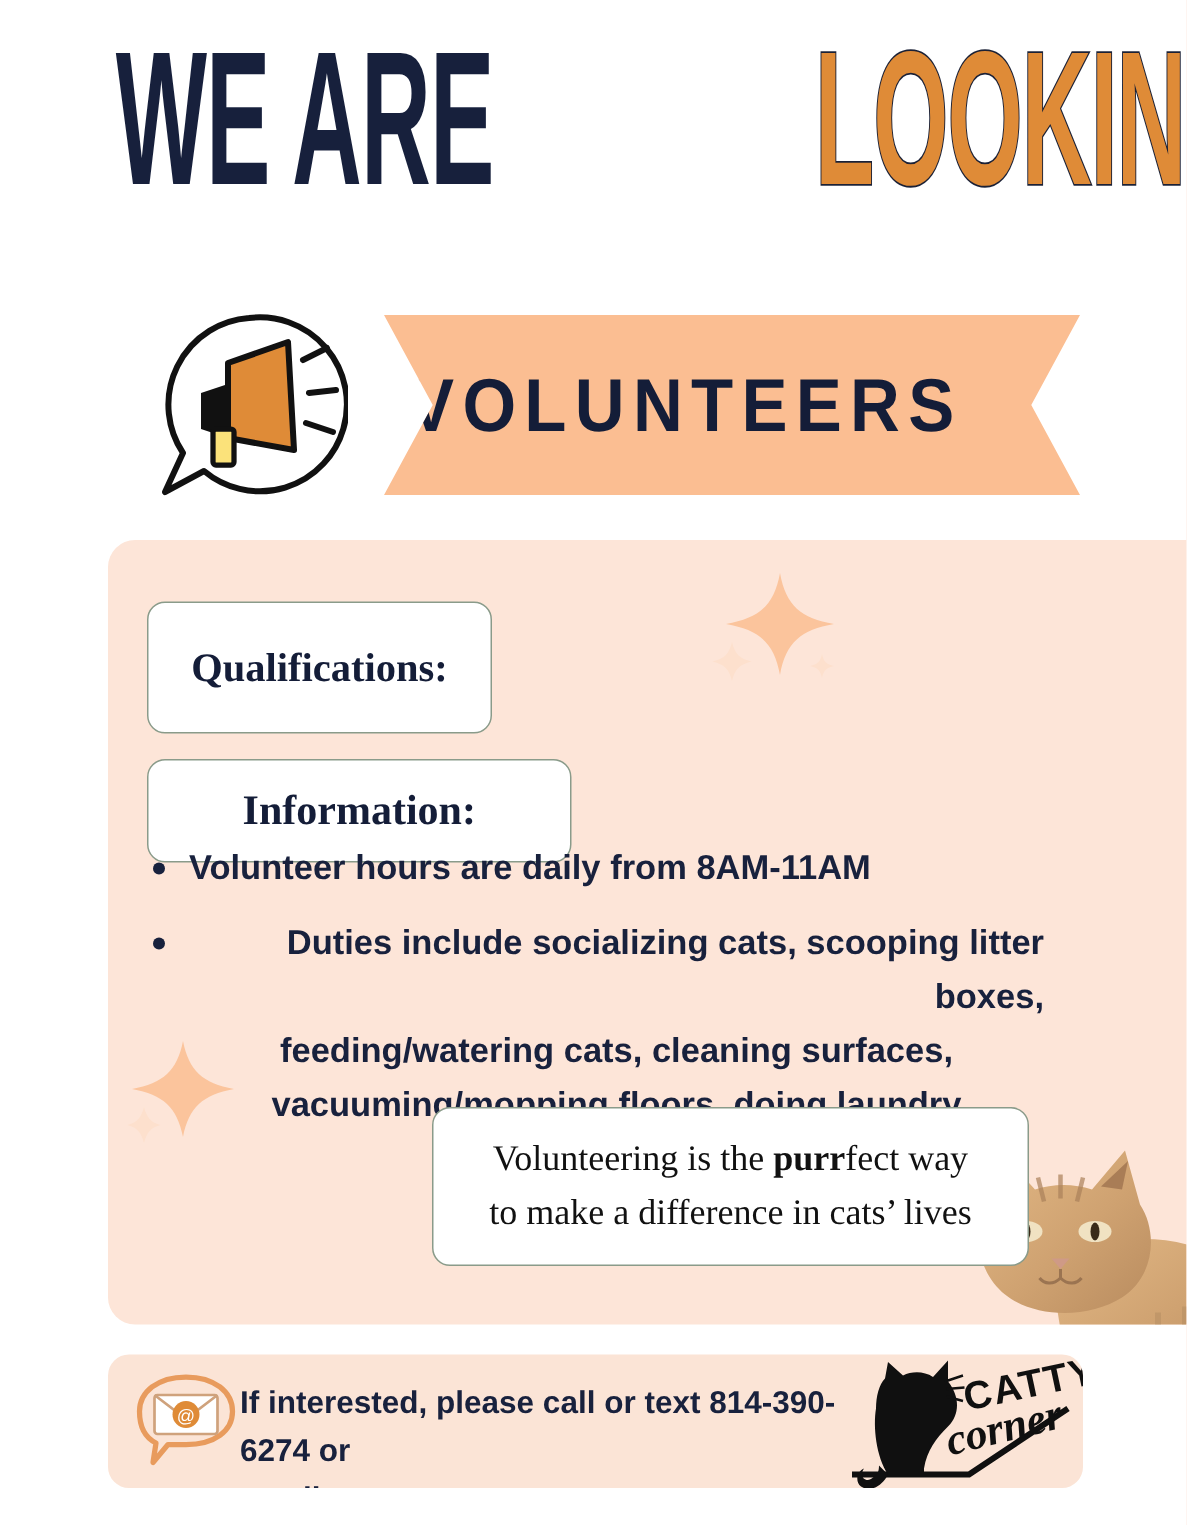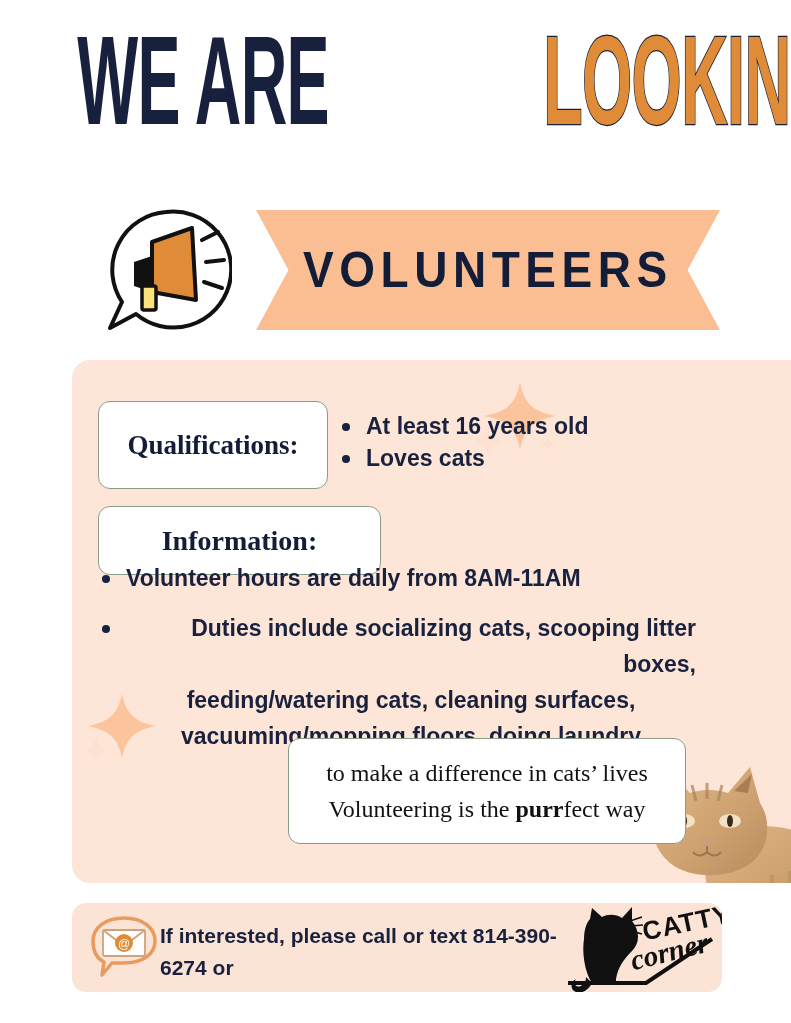--- a/index.html
+++ b/index.html
@@ -36,21 +36,21 @@
 
   
   .mega{position:absolute;left:96px;top:206px;width:136px;height:128px;}
 
   
   .ribbon{
     position:absolute;left:256px;top:210px;width:464px;height:120px;
     background:#fbbe92;
     -webkit-clip-path:polygon(0 0,100% 0,93% 50%,100% 100%,0 100%,7% 50%);
     clip-path:polygon(0 0,100% 0,93% 50%,100% 100%,0 100%,7% 50%);
-    display:flex;align-items:center;justify-content:center;
+    display:flex;align-items:center;justify-content:flex-start;
   }
   .ribbon-text{
     font-family:"Liberation Sans Narrow","Liberation Sans",sans-serif;
     font-weight:bold;font-size:50px;letter-spacing:6px;color:#141d38;
     transform:scaleX(0.92);
   }
 
   
   .panel{
     position:absolute;left:72px;top:360px;width:782px;height:523px;
@@ -204,40 +204,36 @@
         <path d="M85 91 L85 97 M85 97 C80 102 74 101 71 97 M85 97 C90 102 96 101 99 97" stroke="#9b7451" stroke-width="2" fill="none"></path>
 
         <path d="M70 30 L74 46 M85 28 L85 44 M100 30 L96 46" stroke="#a9805a" stroke-width="3" fill="none" opacity="0.7"></path>
         <path d="M150 120 L150 150 M168 116 L168 150 M186 116 L186 150" stroke="#b08a60" stroke-width="4" fill="none" opacity="0.45"></path>
       </svg>
     </div>
 
     <div class="tagbox tag-qual">
       <span>Qualifications:</span>
     </div>
-    <ul class="qual-list">
-      <li>At least 16 years old</li>
-      <li>Loves cats</li>
-    </ul>
 
     <div class="tagbox tag-info">
       <span>Information:</span>
     </div>
     <ul class="info-list">
       <li>Volunteer hours are daily from 8AM-11AM</li>
       <li class="wrap">
         <span class="l1">Duties include socializing cats, scooping litter boxes,</span>
         <span>feeding/watering cats, cleaning surfaces, vacuuming/mopping</span>
         <span>floors, doing laundry</span>
       </li>
     </ul>
 
     <div class="quote">
+      <div><span>Volunteering is the </span><b>purr</b><span>fect way</span></div>
       <div>to make a difference in cats’ lives</div>
-      <div><span>Volunteering is the </span><b>purr</b><span>fect way</span></div>
     </div>
 
   </div>
 
   <div class="footer">
     <div class="mail-icon">
       <svg width="68" height="64" viewBox="0 0 68 64">
         <path d="M34 3 C53 3 65 13 65 26 C65 39 53 48 34 48 L22 48 L12 60 L14 47 C6 43 3 35 3 26 C3 13 15 3 34 3 Z" fill="none" stroke="#e89b5d" stroke-width="3.5" stroke-linejoin="round"></path>
         <rect x="13" y="15" width="42" height="26" rx="2" fill="#ffffff" stroke="#cfa27c" stroke-width="1.8"></rect>
         <path d="M13 15 L34 31 L55 15" fill="none" stroke="#cfa27c" stroke-width="1.8"></path>

